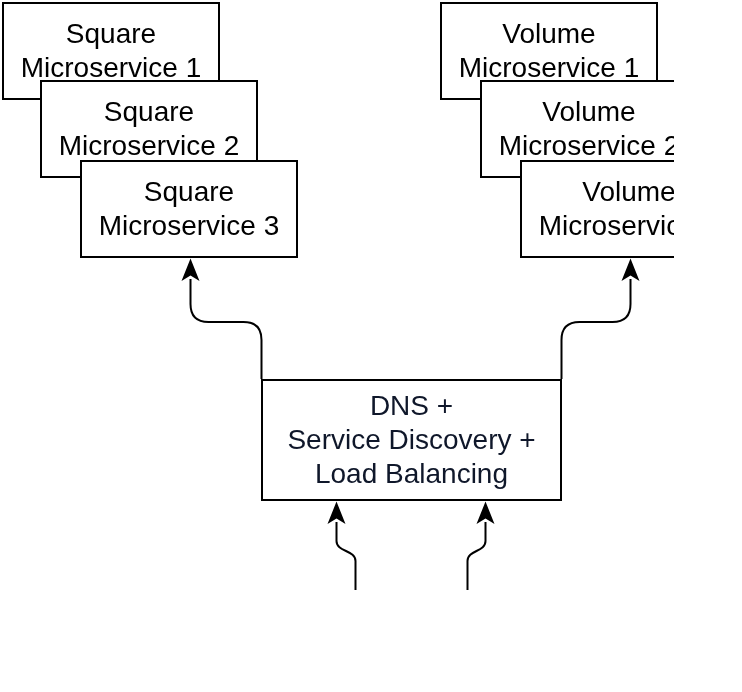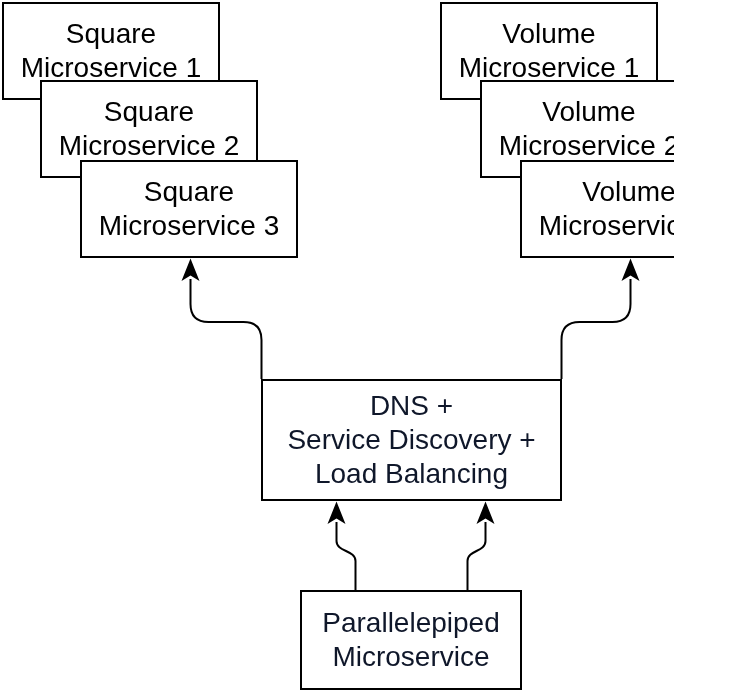--- a/index.html
+++ b/index.html
@@ -79,22 +79,20 @@
 Microservice 1</div>
   <div class="node vo2">Volume
 Microservice 2</div>
   <div class="node vo3">Volume
 Microservice 3</div>
 
   <div class="node navy dns">DNS +
 Service Discovery +
 Load Balancing</div>
 
-  <div class="node navy par">Parallelepiped
-Microservice</div>
 
   <svg class="wires" viewBox="0 0 742 692" xmlns="http://www.w3.org/2000/svg">
 
     <g>
       <path class="line" d="M 261.5 379 L 261.5 340 Q 261.5 322 243.5 322 L 208.5 322 Q 190.5 322 190.5 304 L 190.5 279"></path>
       <path class="head" d="M 190.5 258.5 L 181.5 281 L 190.5 275.5 L 199.5 281 Z"></path>
     </g>
 
     <g>
       <path class="line" d="M 561.5 379 L 561.5 340 Q 561.5 322 579.5 322 L 612.5 322 Q 630.5 322 630.5 304 L 630.5 279"></path>

